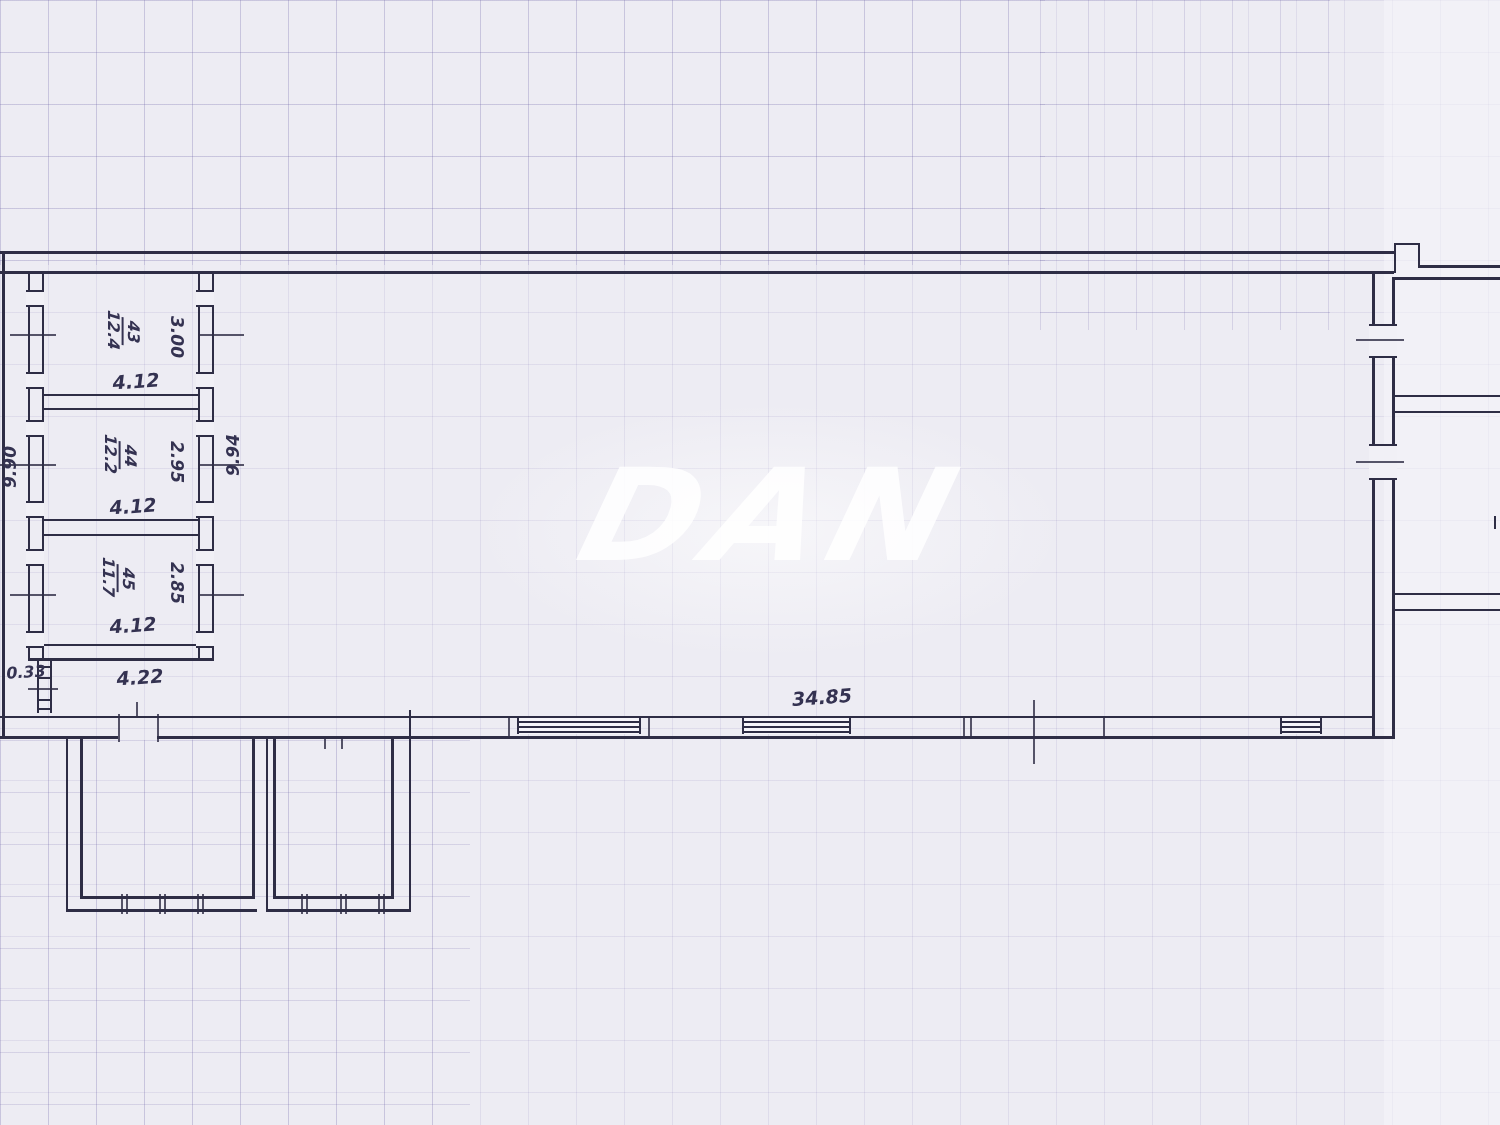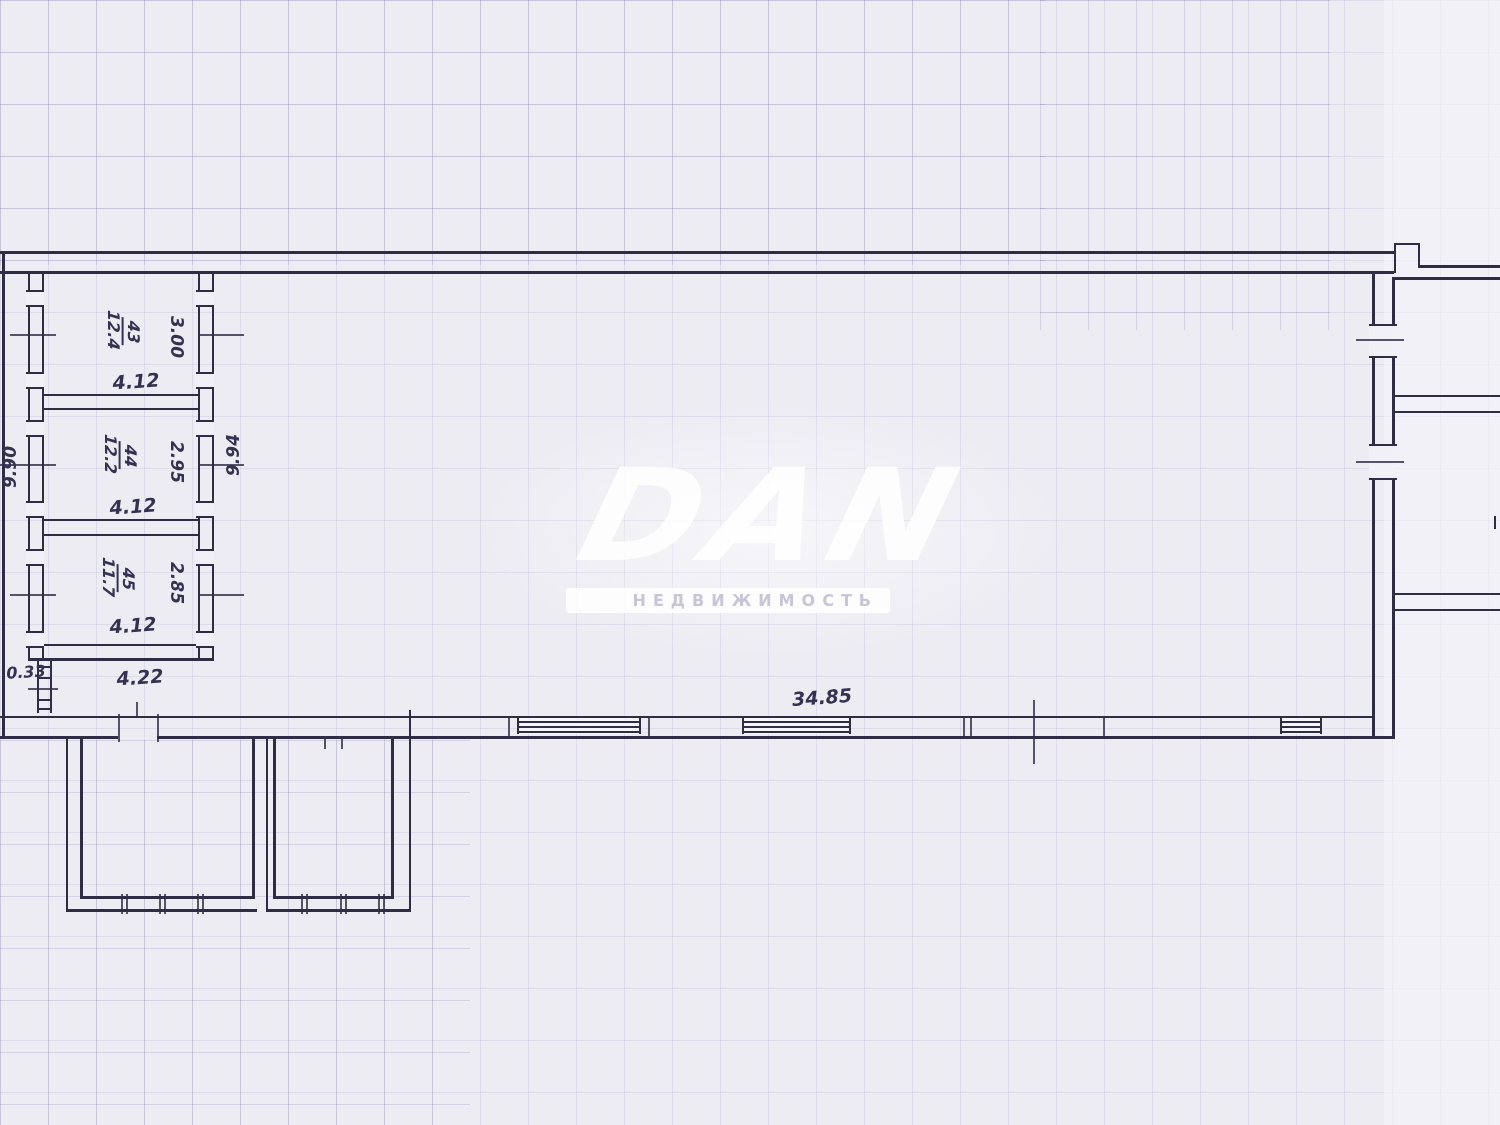--- a/index.html
+++ b/index.html
@@ -46,23 +46,20 @@
 <div class="canvas">
 
   <div class="grid" style="left:0;top:0;width:1500px;height:1125px;"></div>
   <div class="grid strong" style="left:0;top:0;width:1045px;height:265px;"></div>
   <div class="grid strong" style="left:1040px;top:0;width:290px;height:330px;"></div>
   <div class="grid strong" style="left:0;top:740px;width:470px;height:385px;"></div>
   <div class="band" style="left:1384px;top:0;width:116px;height:1125px;"></div>
 
   <div class="wm-halo"></div>
   <div class="wm-logo">DAN</div>
-  <div class="wm-bar">
-    <span class="wm-sub">НЕДВИЖИМОСТЬ</span>
-  </div>
 
   <div class="ln" style="left:0;top:251px;width:1394px;height:3px;"></div>
   <div class="ln" style="left:0;top:271px;width:1394px;height:3px;"></div>
   <div class="ln" style="left:1394px;top:243px;width:2px;height:30px;"></div>
   <div class="ln" style="left:1394px;top:243px;width:24px;height:2px;"></div>
   <div class="ln" style="left:1418px;top:243px;width:2px;height:24px;"></div>
   <div class="ln" style="left:1418px;top:265px;width:82px;height:3px;"></div>
   <div class="ln" style="left:1394px;top:277px;width:106px;height:3px;"></div>
 
   <div class="ln" style="left:2px;top:251px;width:3px;height:485px;"></div>

